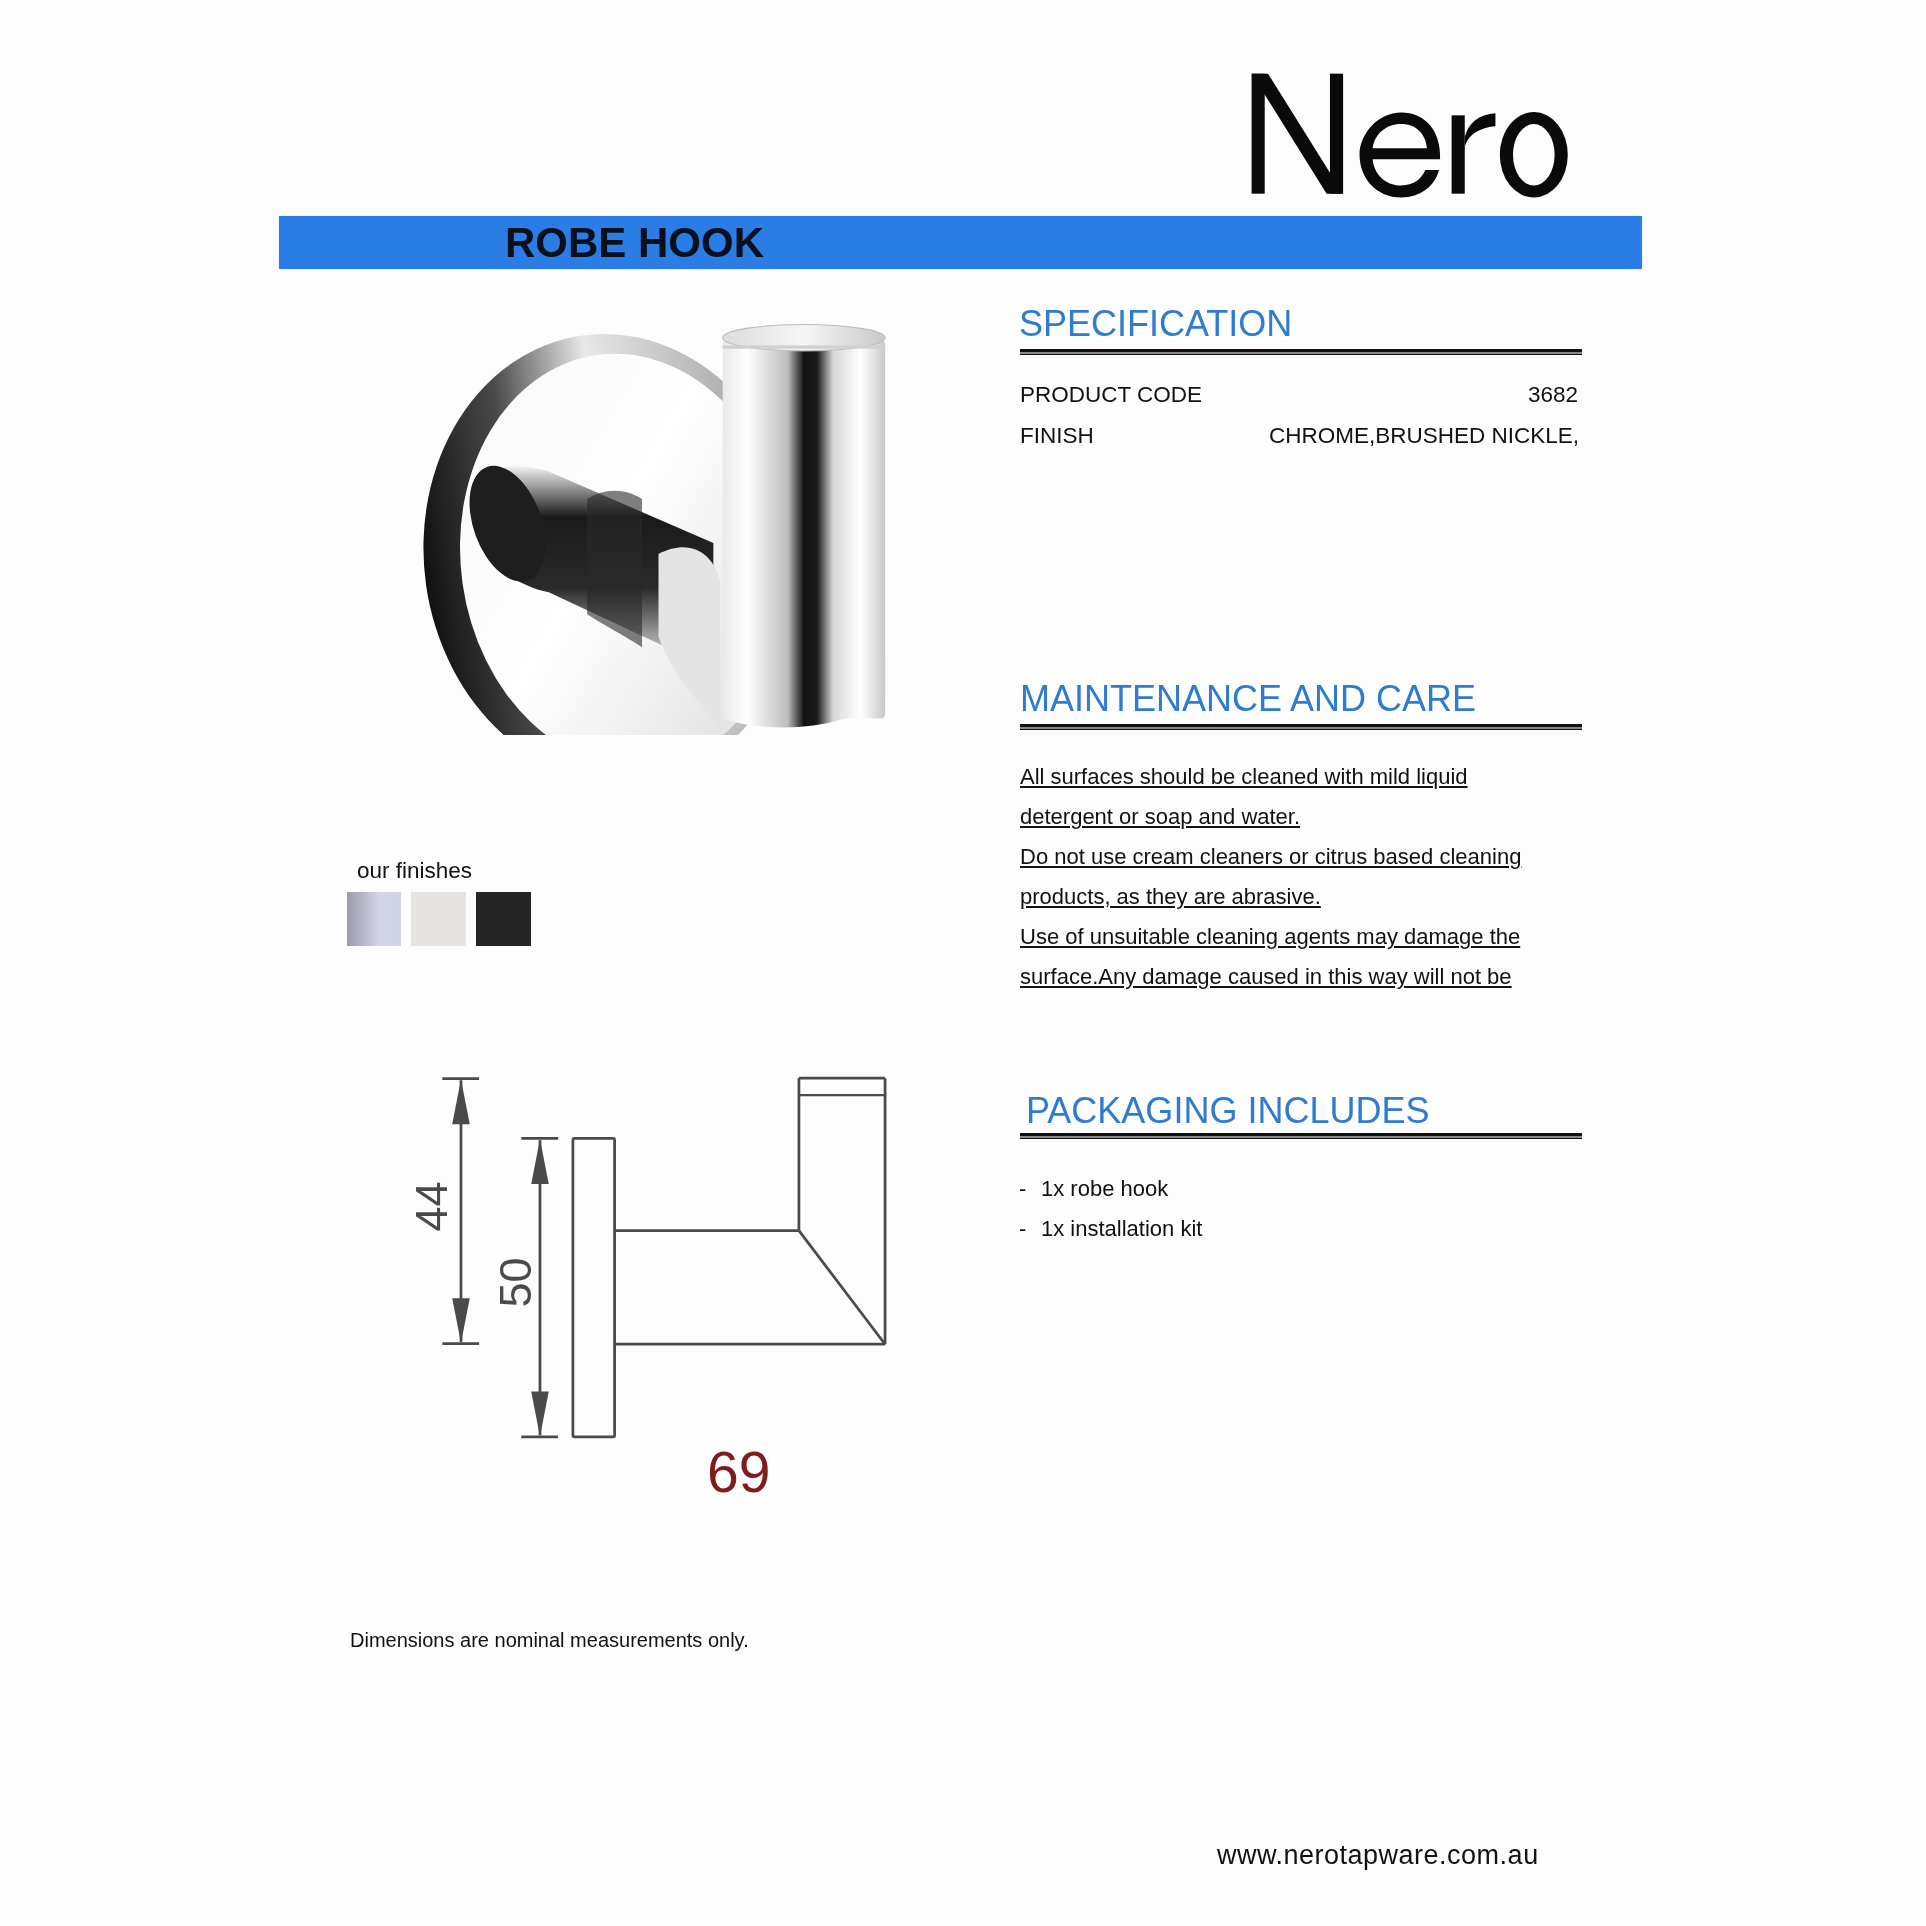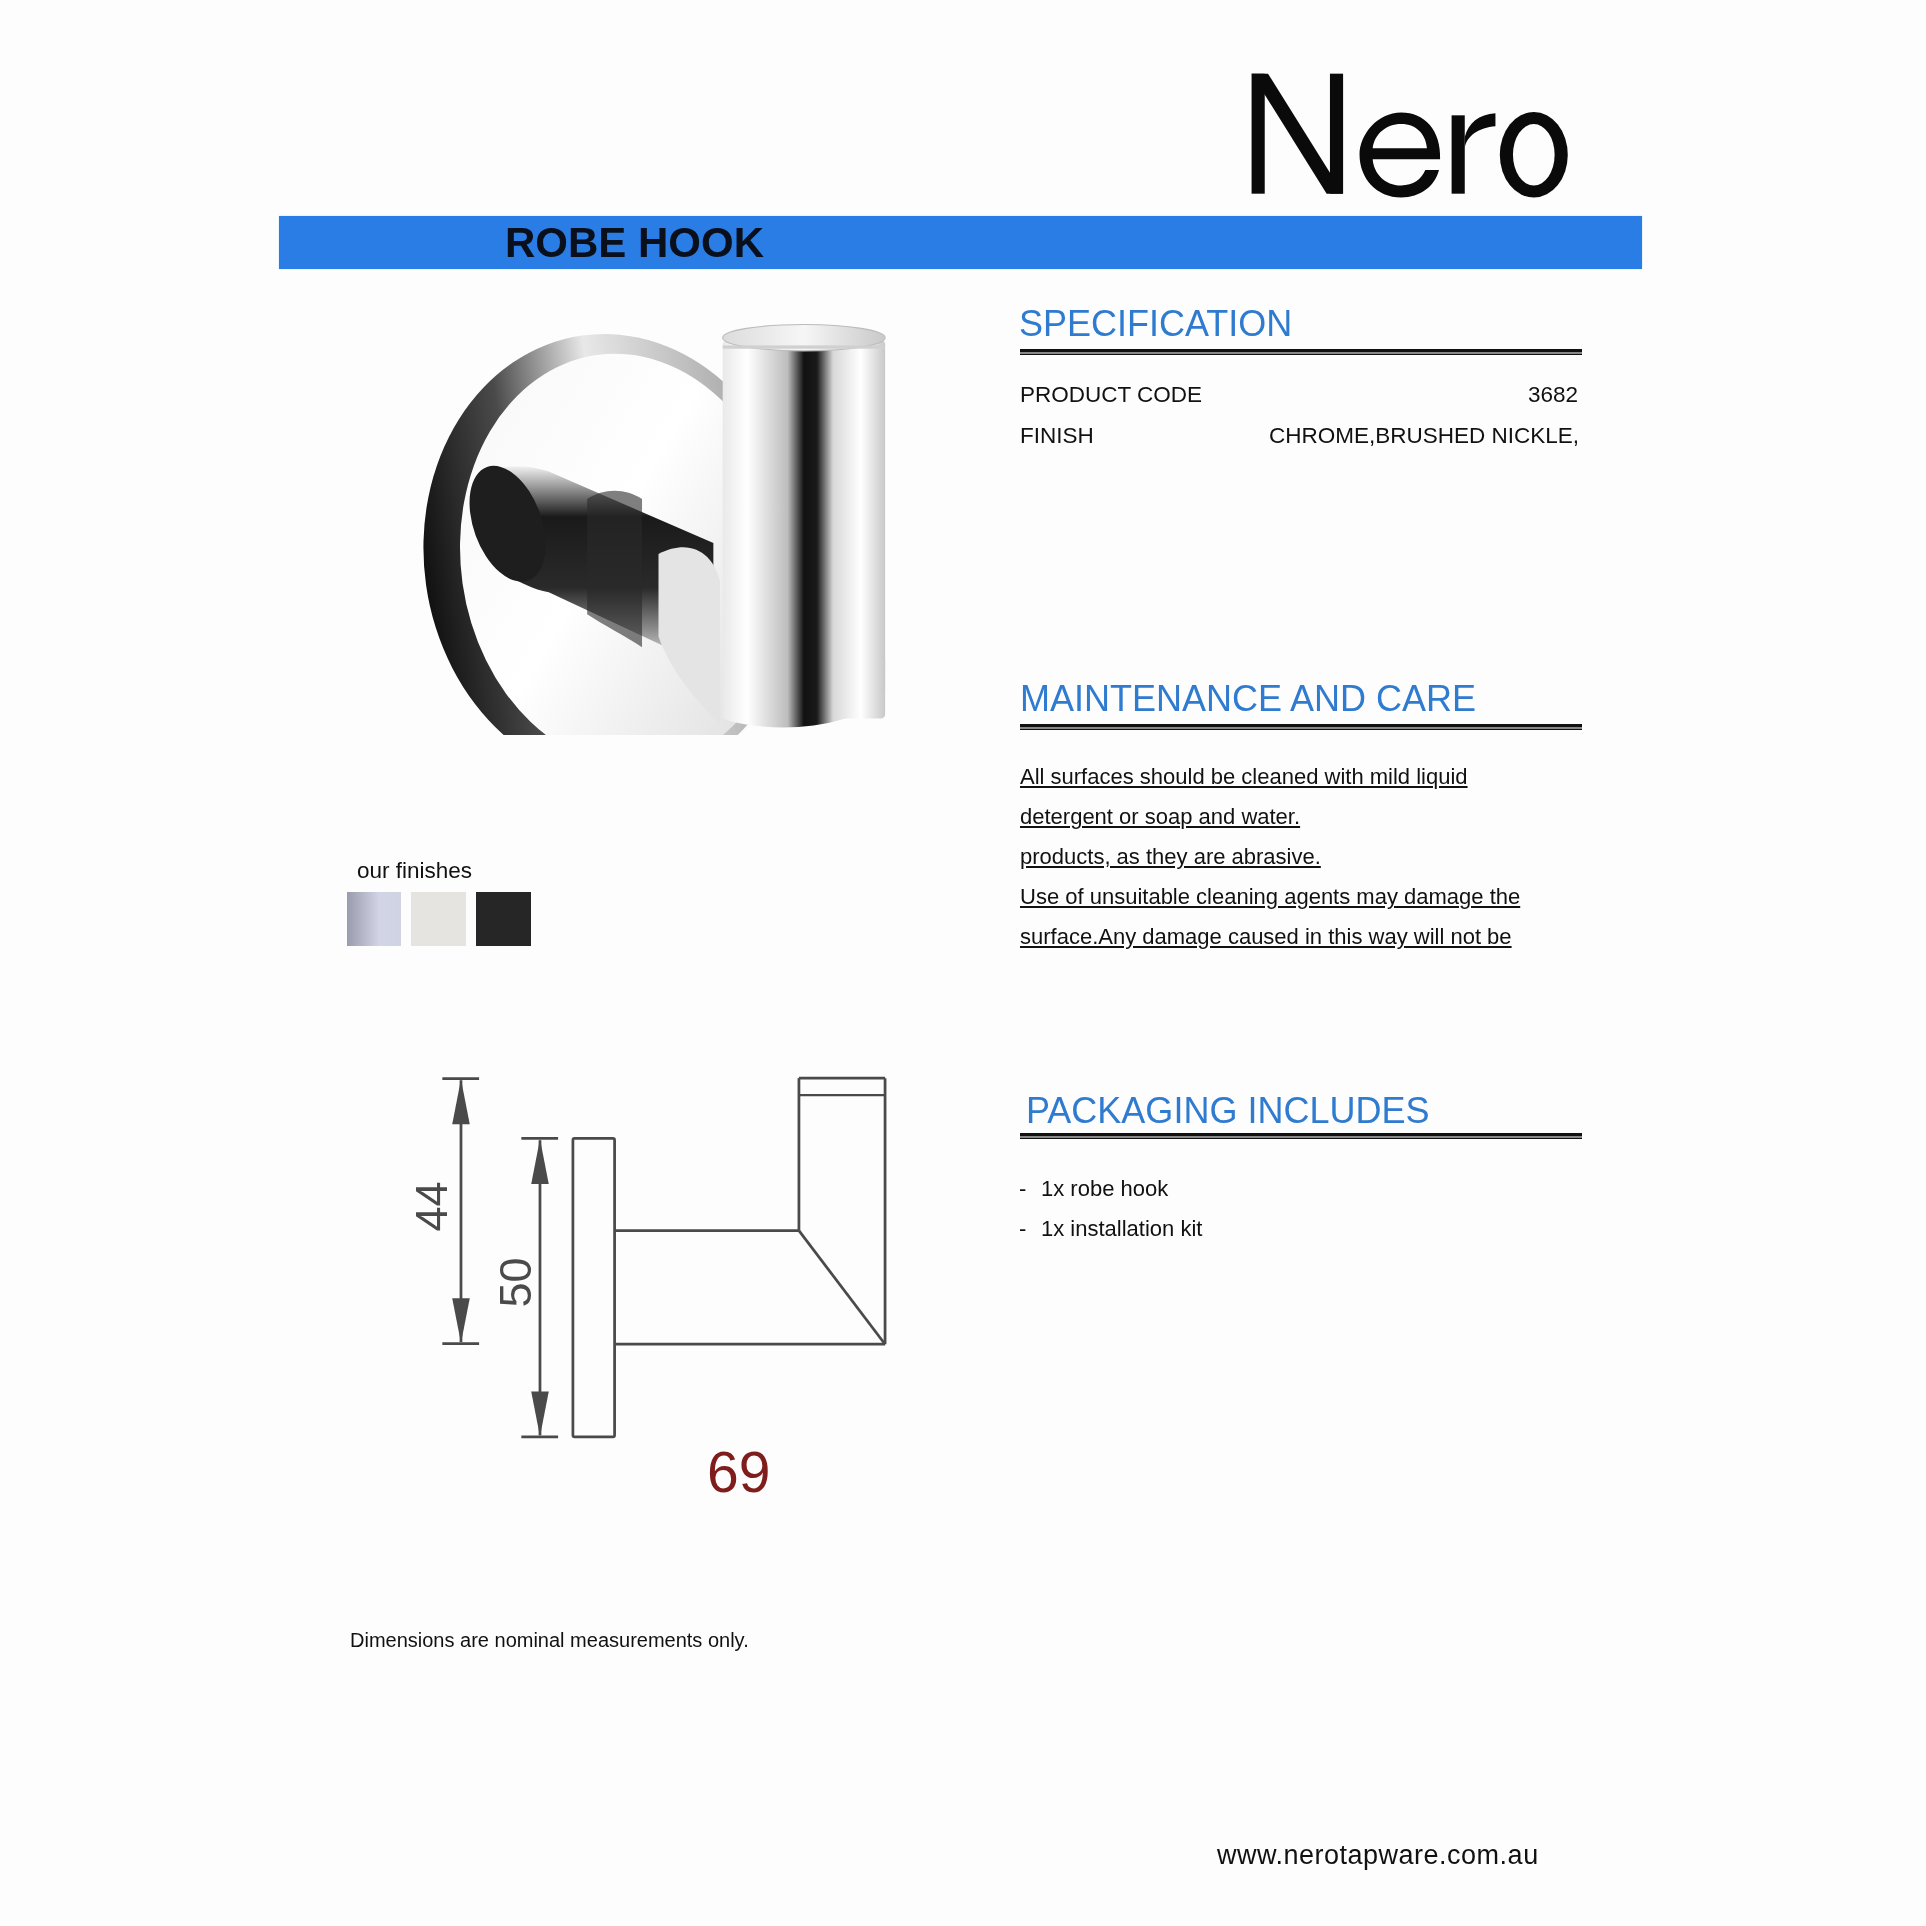--- a/index.html
+++ b/index.html
@@ -134,20 +134,21 @@
 
 <div class="abs spec-row" style="left:1020px; top:425px;">FINISH</div>
 <div class="abs spec-row spec-value" style="left:1208px; width:371px; top:425px;">CHROME,BRUSHED NICKLE,</div>
 
 <div class="abs section-heading" style="left:1020px; top:681px;">MAINTENANCE AND CARE</div>
 <div class="abs double-rule" style="left:1020px; top:724px;"></div>
 
 <div class="abs body-text" style="top:757px;">
   <div>All surfaces should be cleaned with mild liquid</div>
   <div>detergent or soap and water.</div>
+  <div>Do not use cream cleaners or citrus based cleaning</div>
   <div>products, as they are abrasive.</div>
   <div>Use of unsuitable cleaning agents may damage the</div>
   <div>surface.Any damage caused in this way will not be</div>
 </div>
 
 <div class="abs section-heading" style="left:1026px; top:1093px;">PACKAGING INCLUDES</div>
 <div class="abs double-rule" style="left:1020px; top:1133px;"></div>
 
 <div class="abs pack-item" style="left:1019px; top:1178px;">
   <span class="pack-dash">-</span><span>1x robe hook</span>

